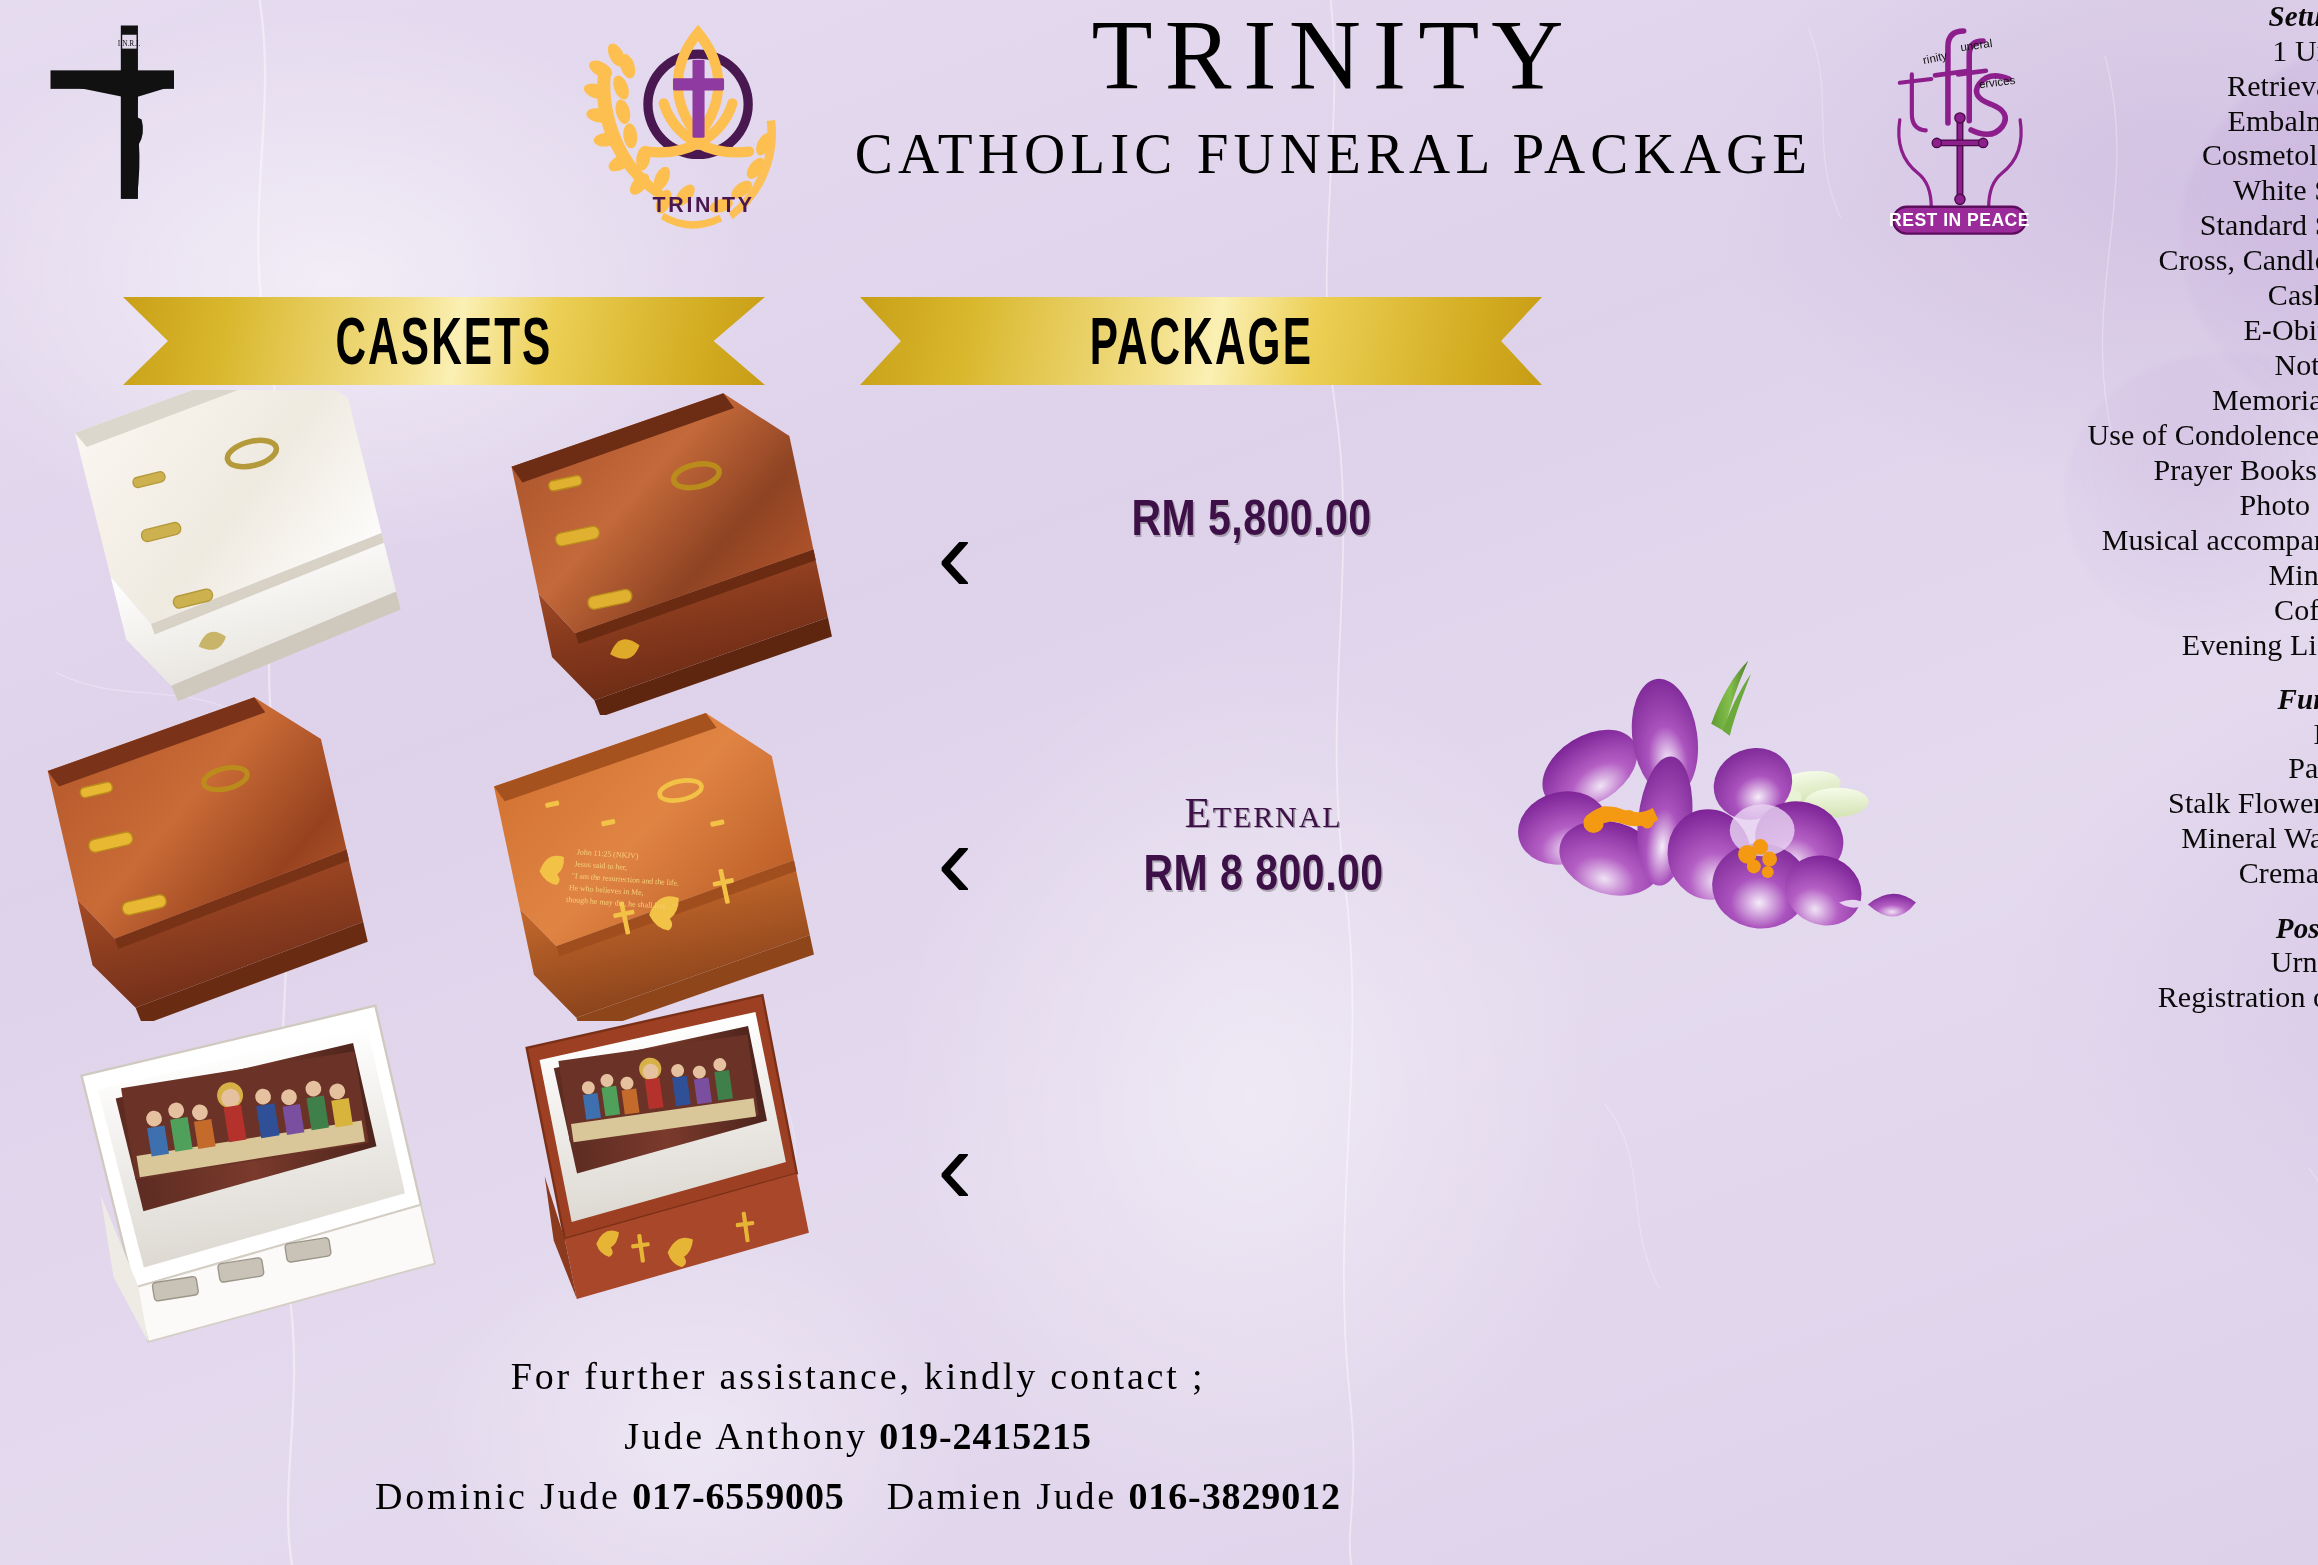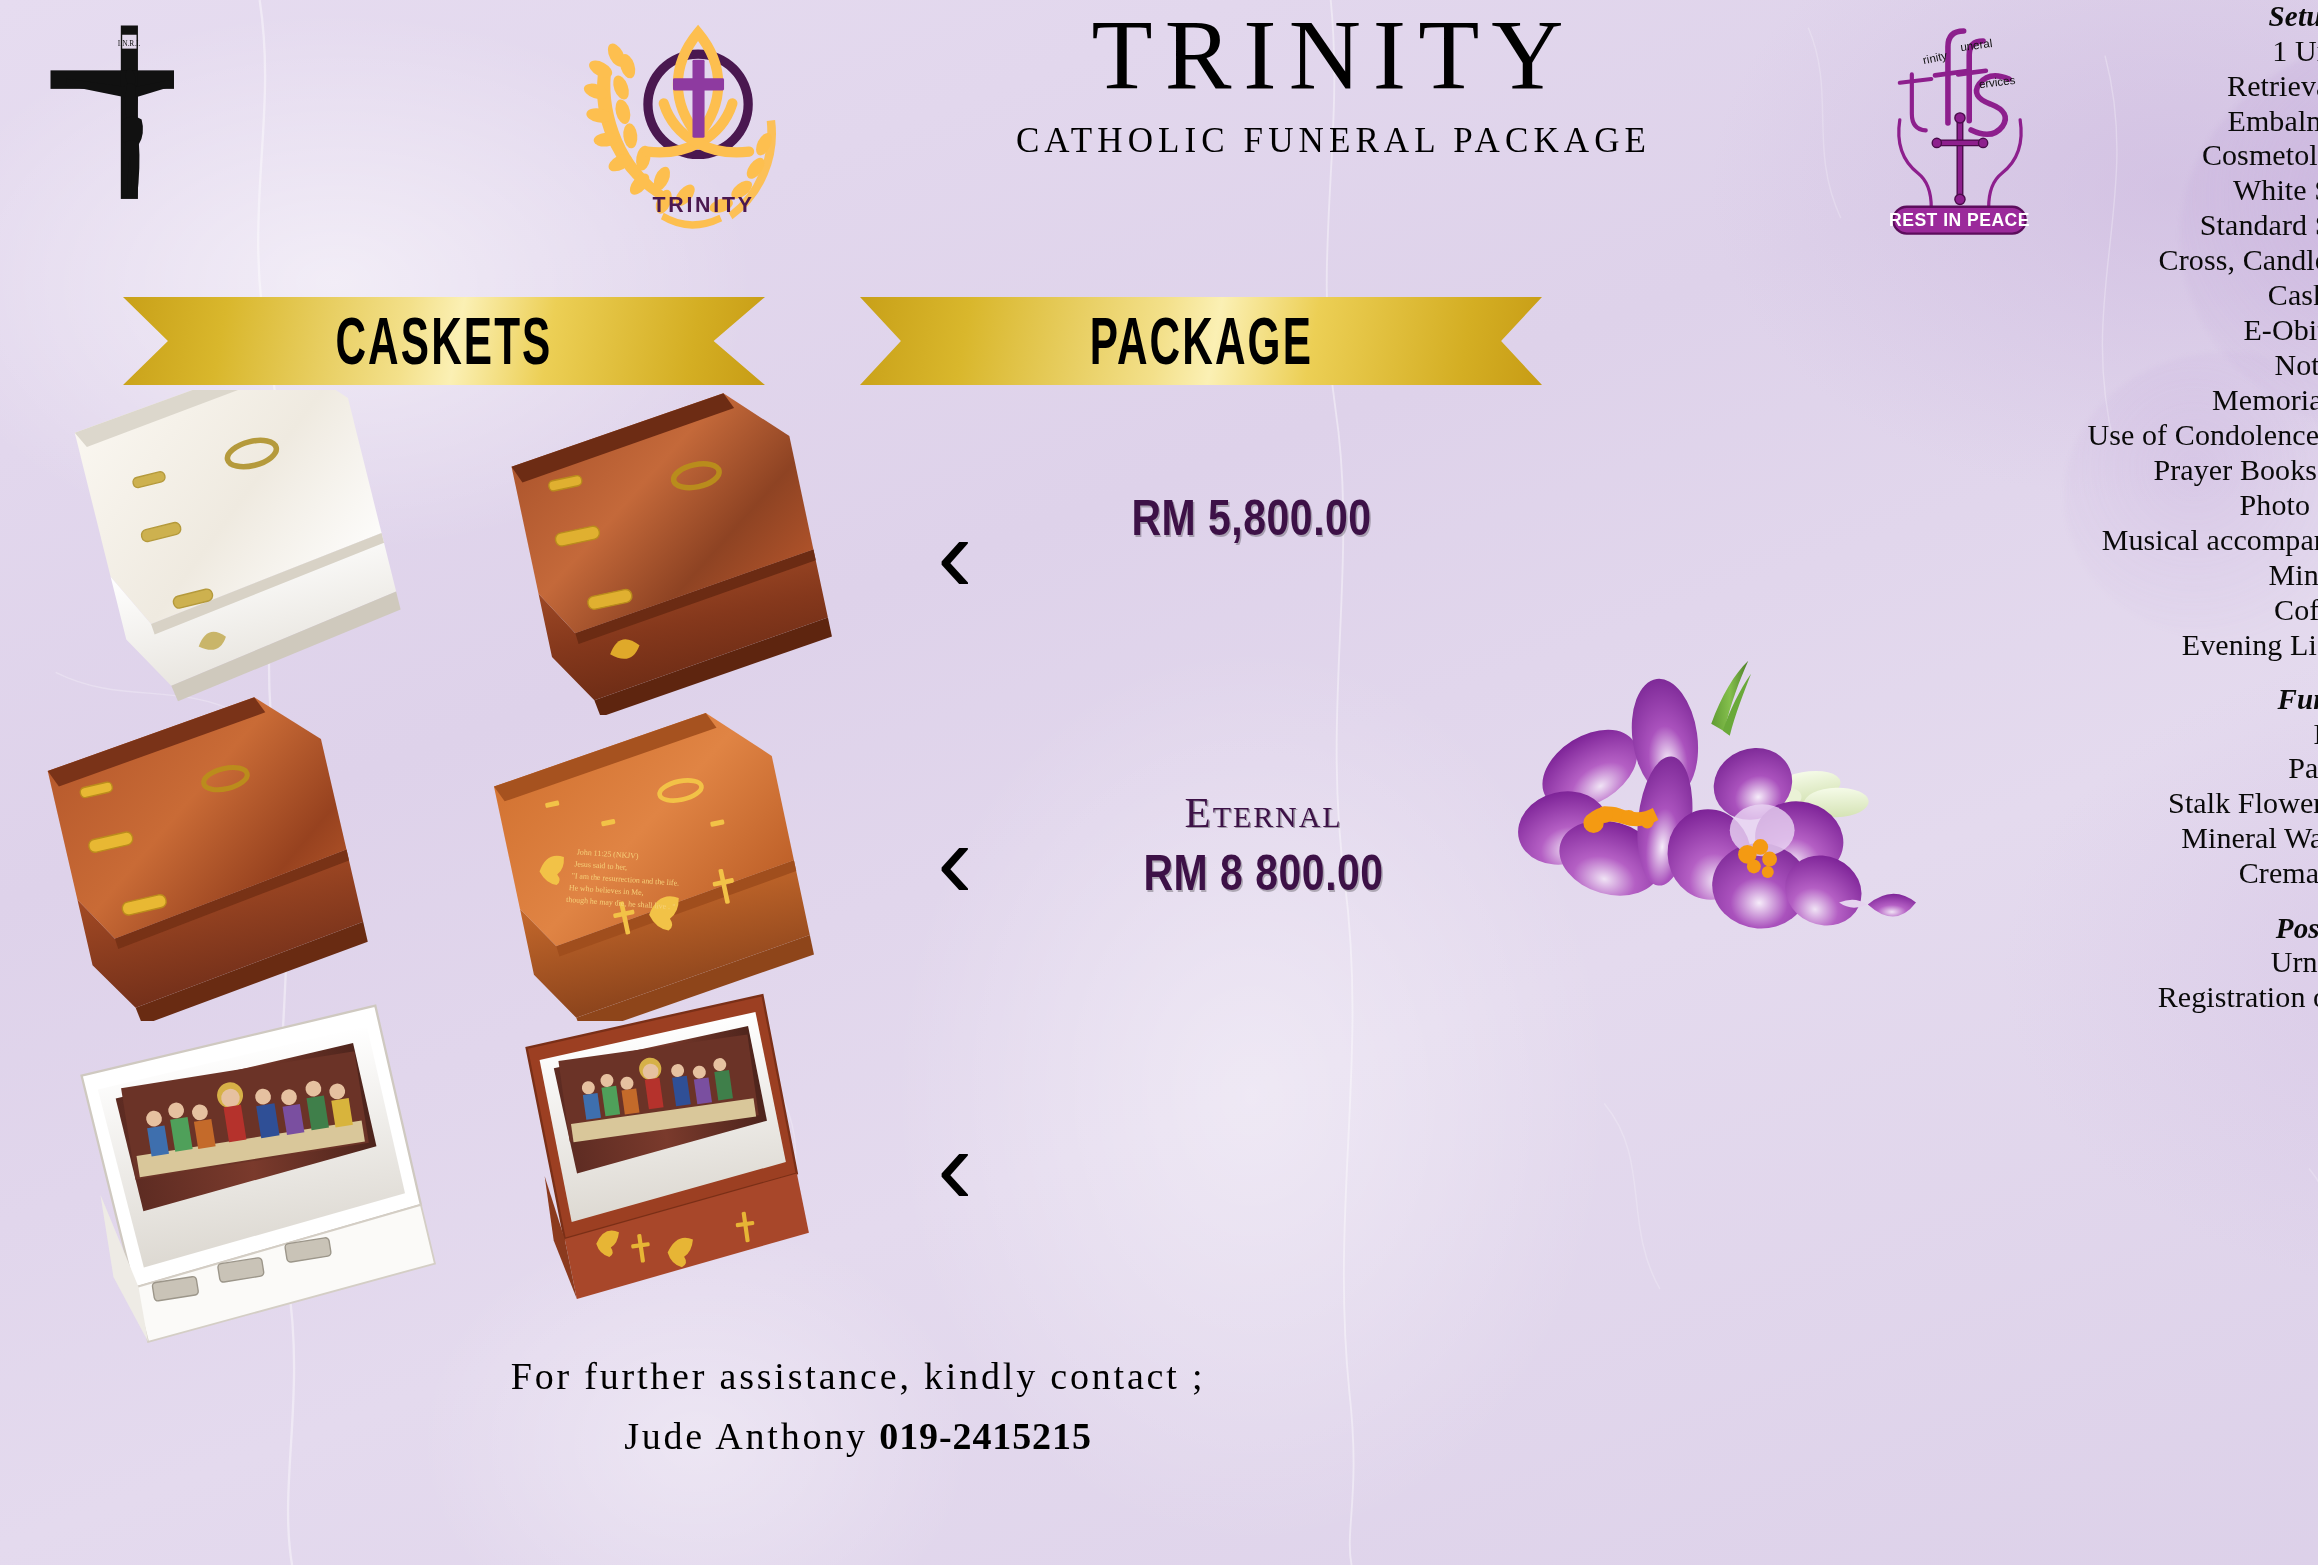--- a/index.html
+++ b/index.html
@@ -43,21 +43,21 @@
 
   
   .title-block { position:absolute; left:812px; top:4.6px; width:1043px; text-align:center; }
   .main-title {
     font-family:"Liberation Serif", serif;
     font-size:100px; line-height:1.0; letter-spacing:12px;
     color:#000; font-weight:400; white-space:nowrap;
   }
   .sub-title {
     font-family:"Liberation Serif", serif;
-    font-size:35px; letter-spacing:5.1px; margin-top:16.7px;
+    font-size:57px; letter-spacing:5.1px; margin-top:16.7px;
     color:#000; font-weight:400; white-space:nowrap;
   }
 
   
   .ribbon {
     position:absolute; height:88px;
     display:flex; align-items:center; justify-content:center;
     background:linear-gradient(100deg,#c8a018 0%,#d9b72c 16%,#f3e08a 44%,#fbf0b4 52%,#eccf55 66%,#d4ae23 88%,#c79c15 100%);
     color:#000;
     font-family:"Liberation Sans", sans-serif;
@@ -604,16 +604,26 @@
         <div class="svc-item">Registration of  Death Certificate</div>
       </div>
   </div>
 
   <div class="contacts">
     <div class="contact-line1">For further assistance, kindly contact ;</div>
     <div class="contact-line2">
       <span class="cname">Jude Anthony</span>
       <span class="phone">019-2415215</span>
     </div>
+    <div class="contact-line3">
+      <span>
+        <span class="cname">Dominic Jude</span>
+        <span class="phone">017-6559005</span>
+      </span>
+      <span>
+        <span class="cname">Damien Jude</span>
+        <span class="phone">016-3829012</span>
+      </span>
+    </div>
   </div>
 
 </div>
 
 
 </body></html>

